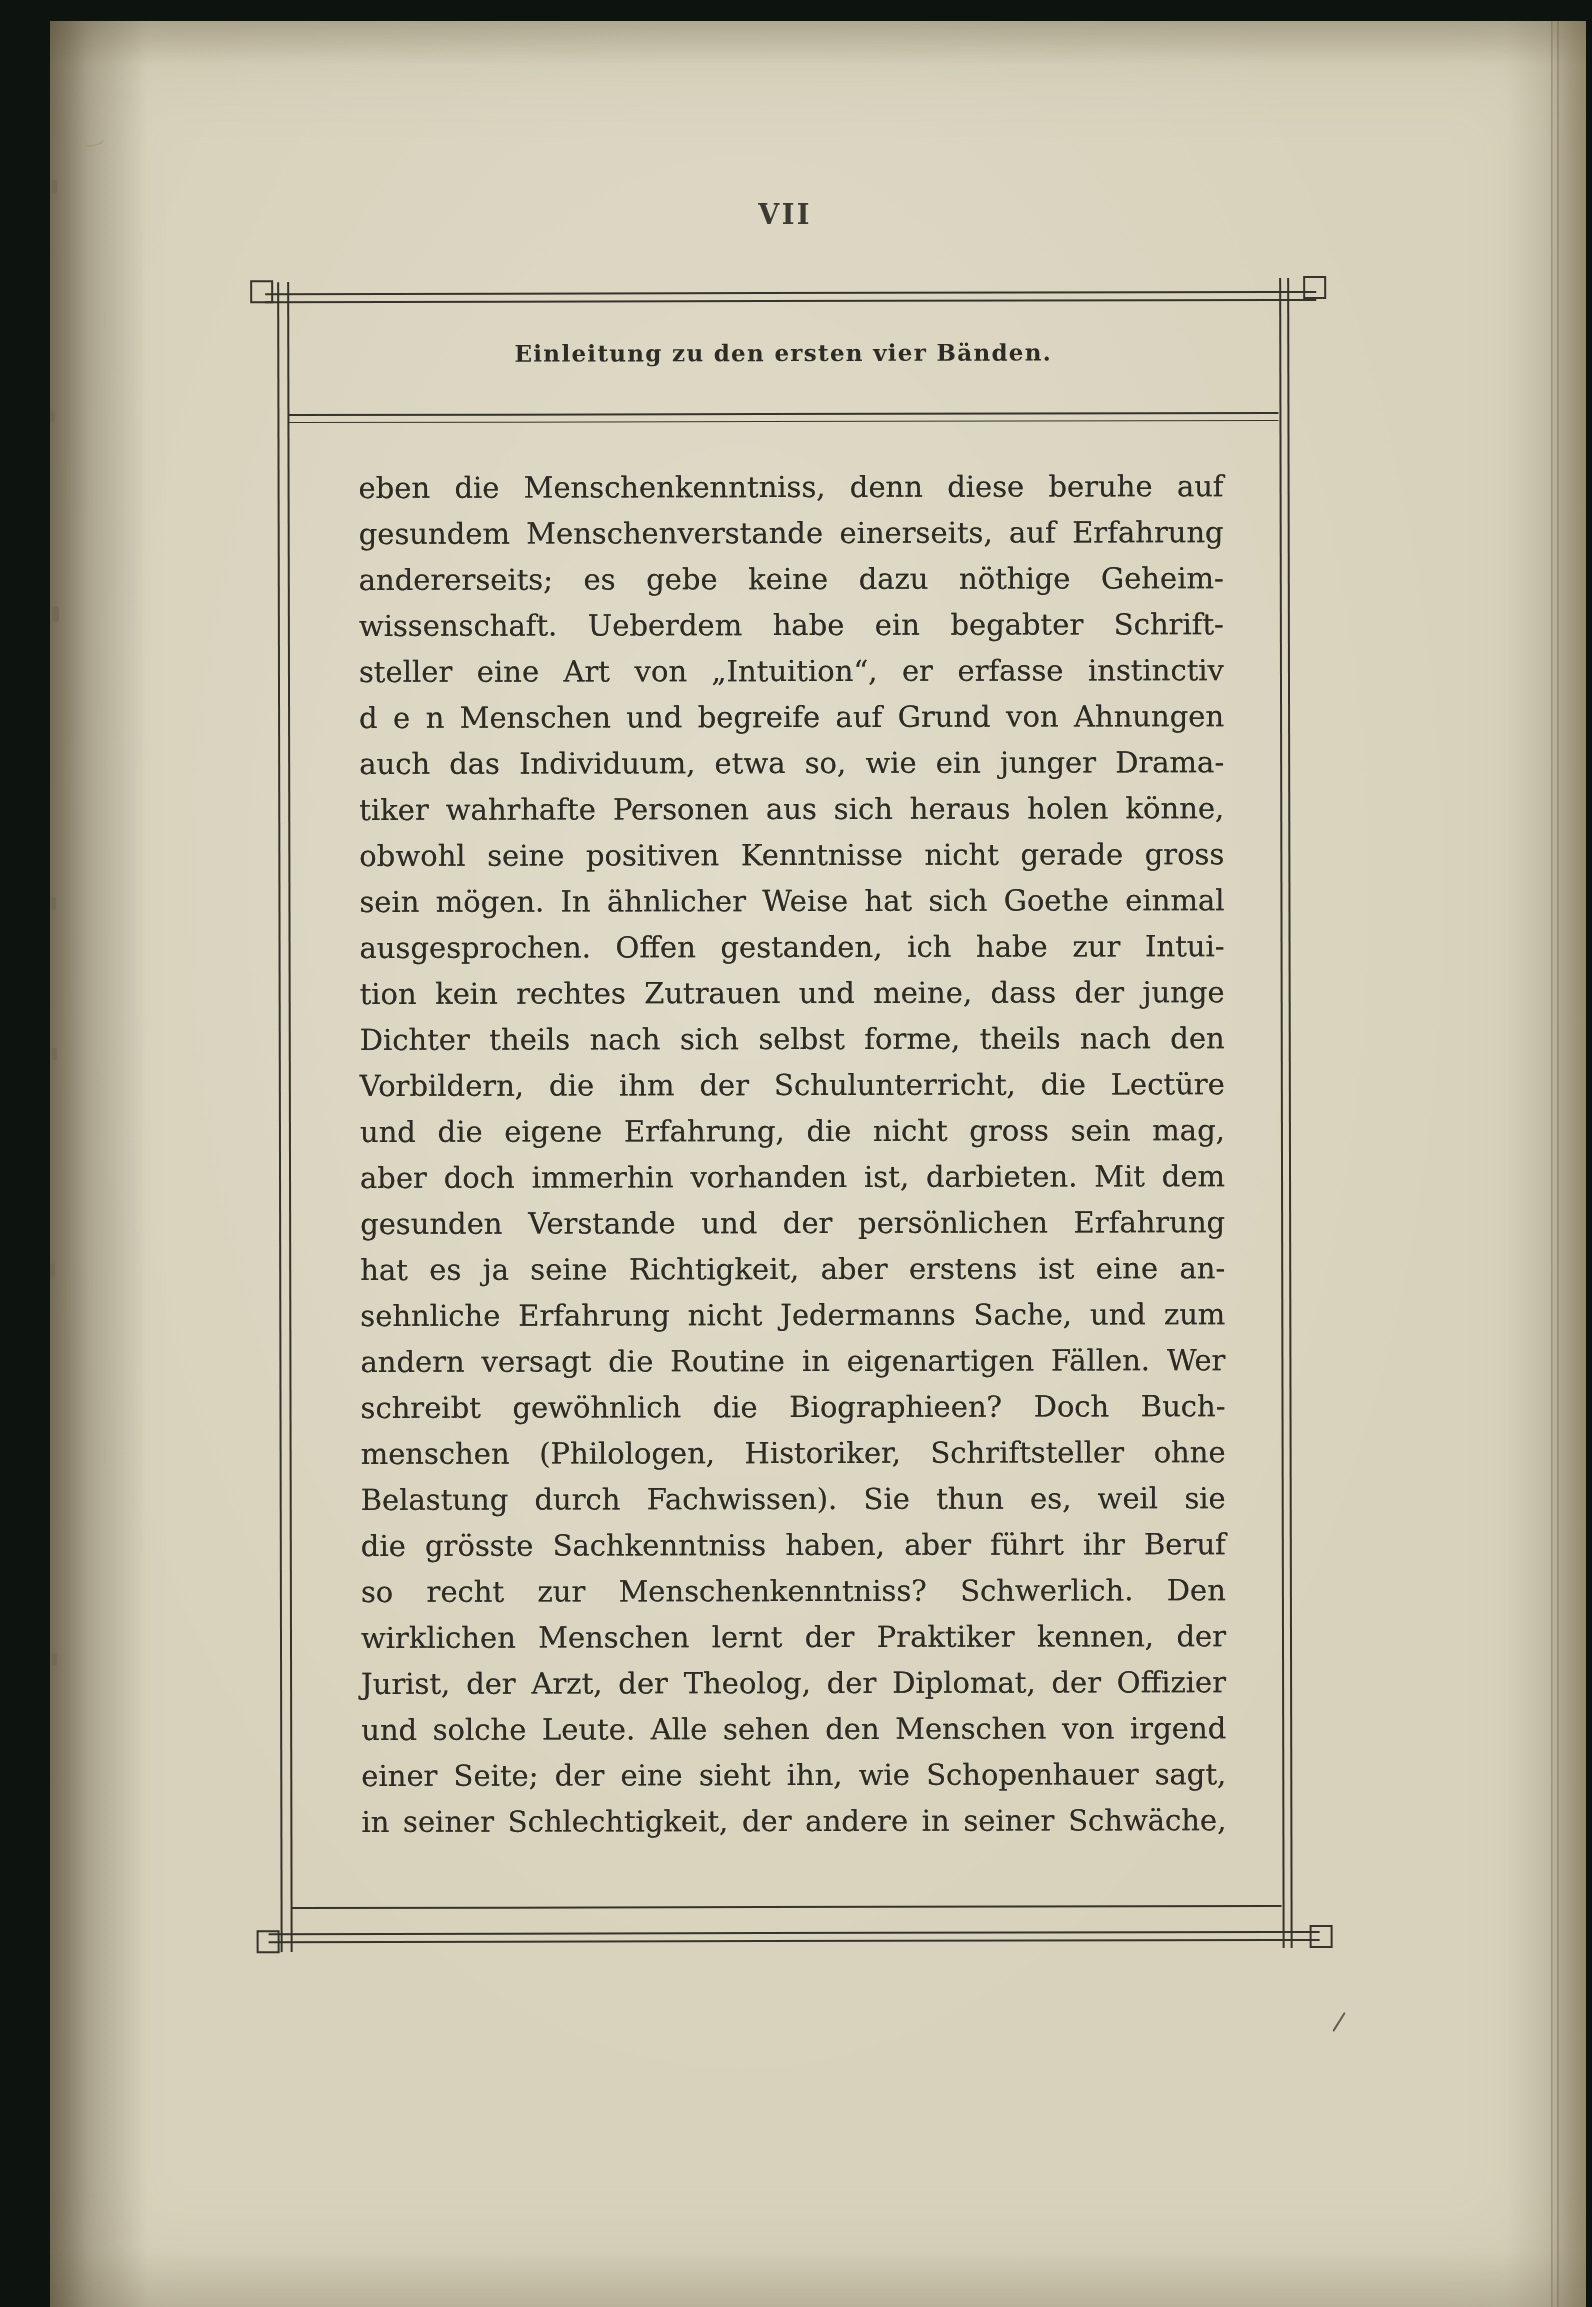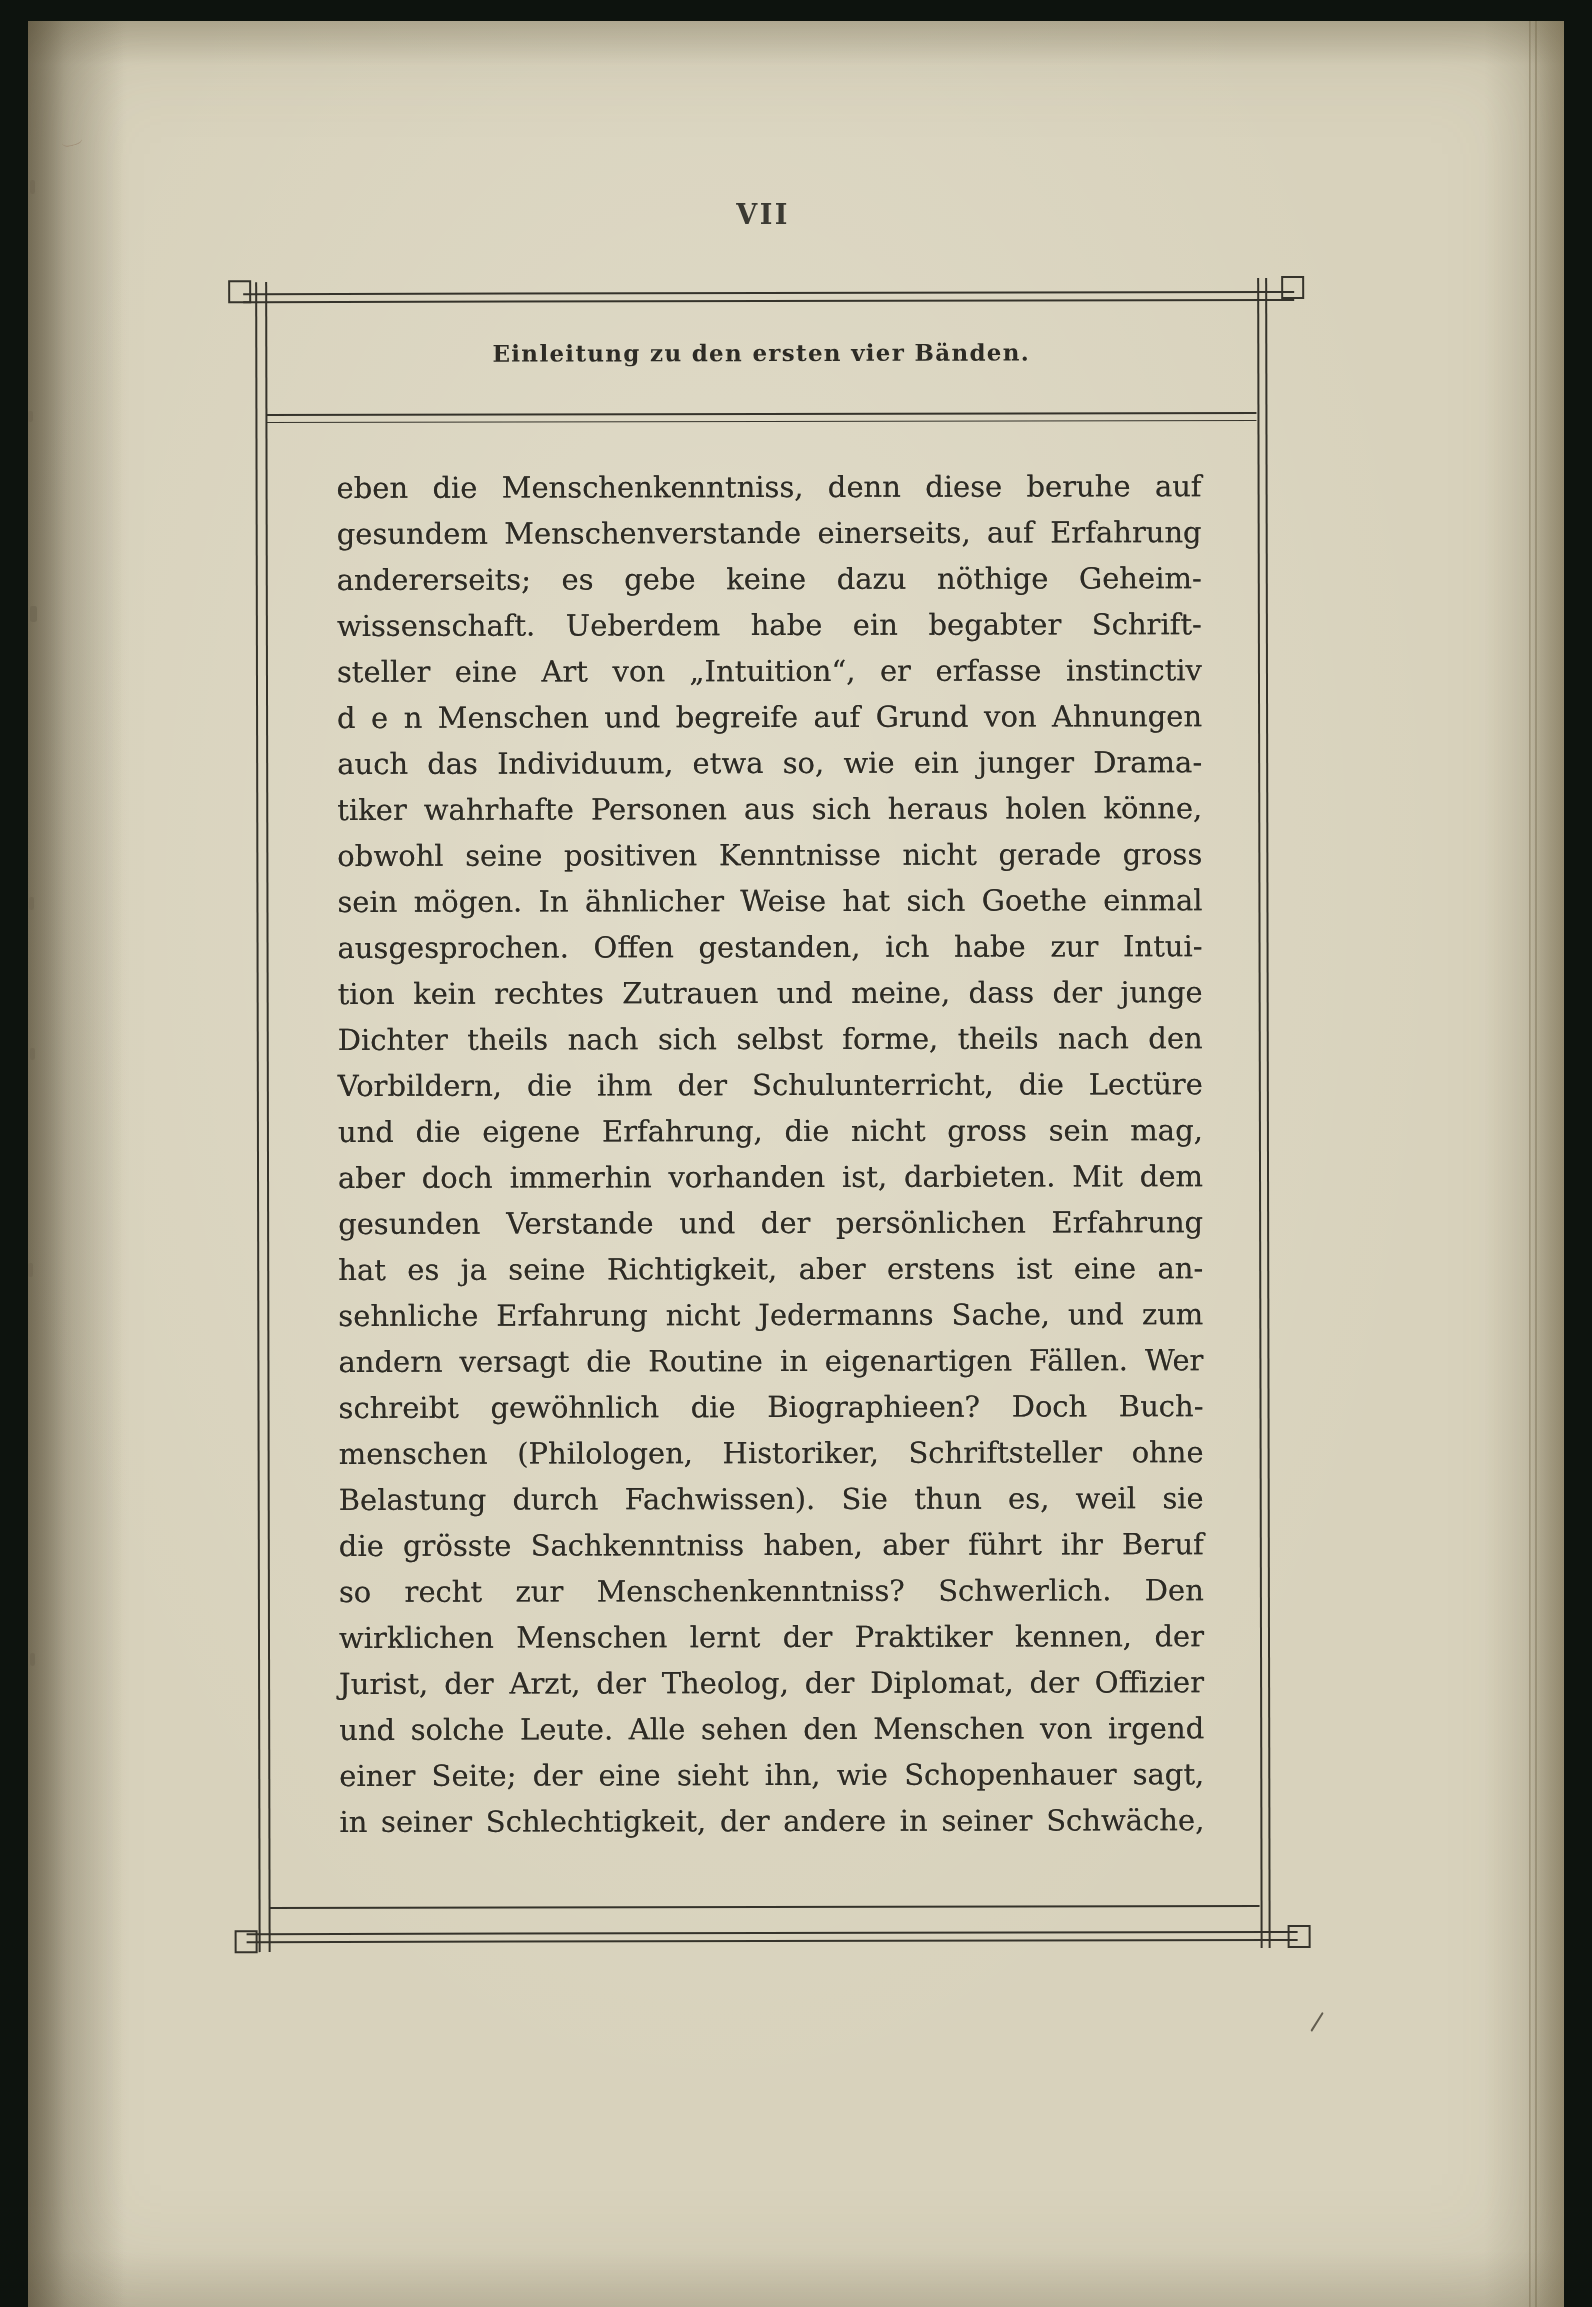--- a/index.html
+++ b/index.html
@@ -5,21 +5,21 @@
   html,body{margin:0;padding:0;}
   body{background:#000;}
   .stage{
     position:relative;
     width:1592px;height:2307px;
     background:var(--background,#0d130e);
     overflow:hidden;
     font-family:"DejaVu Serif","Liberation Serif",serif;
   }
   .page{
-    position:absolute;left:28px;top:21px;width:1536px;height:2286px;
+    position:absolute;left:50px;top:21px;width:1536px;height:2286px;
     background-color:var(--paper,#d8d2bc);
     background-image:
       radial-gradient(ellipse at 45% 38%, rgba(255,255,248,0.22), rgba(0,0,0,0) 62%),
       linear-gradient(90deg, rgba(90,79,55,0.50) 0px, rgba(90,79,55,0.18) 36px, rgba(0,0,0,0) 96px),
       linear-gradient(270deg, rgba(96,86,60,0.34) 0px, rgba(96,86,60,0.12) 40px, rgba(0,0,0,0) 80px),
       linear-gradient(180deg, rgba(96,86,60,0.28) 0px, rgba(0,0,0,0) 44px),
       linear-gradient(0deg, rgba(96,86,60,0.15) 0px, rgba(0,0,0,0) 56px);
     box-shadow: inset 0 0 111px rgba(105,92,60,0.28);
   }
   .binding-shadow{

